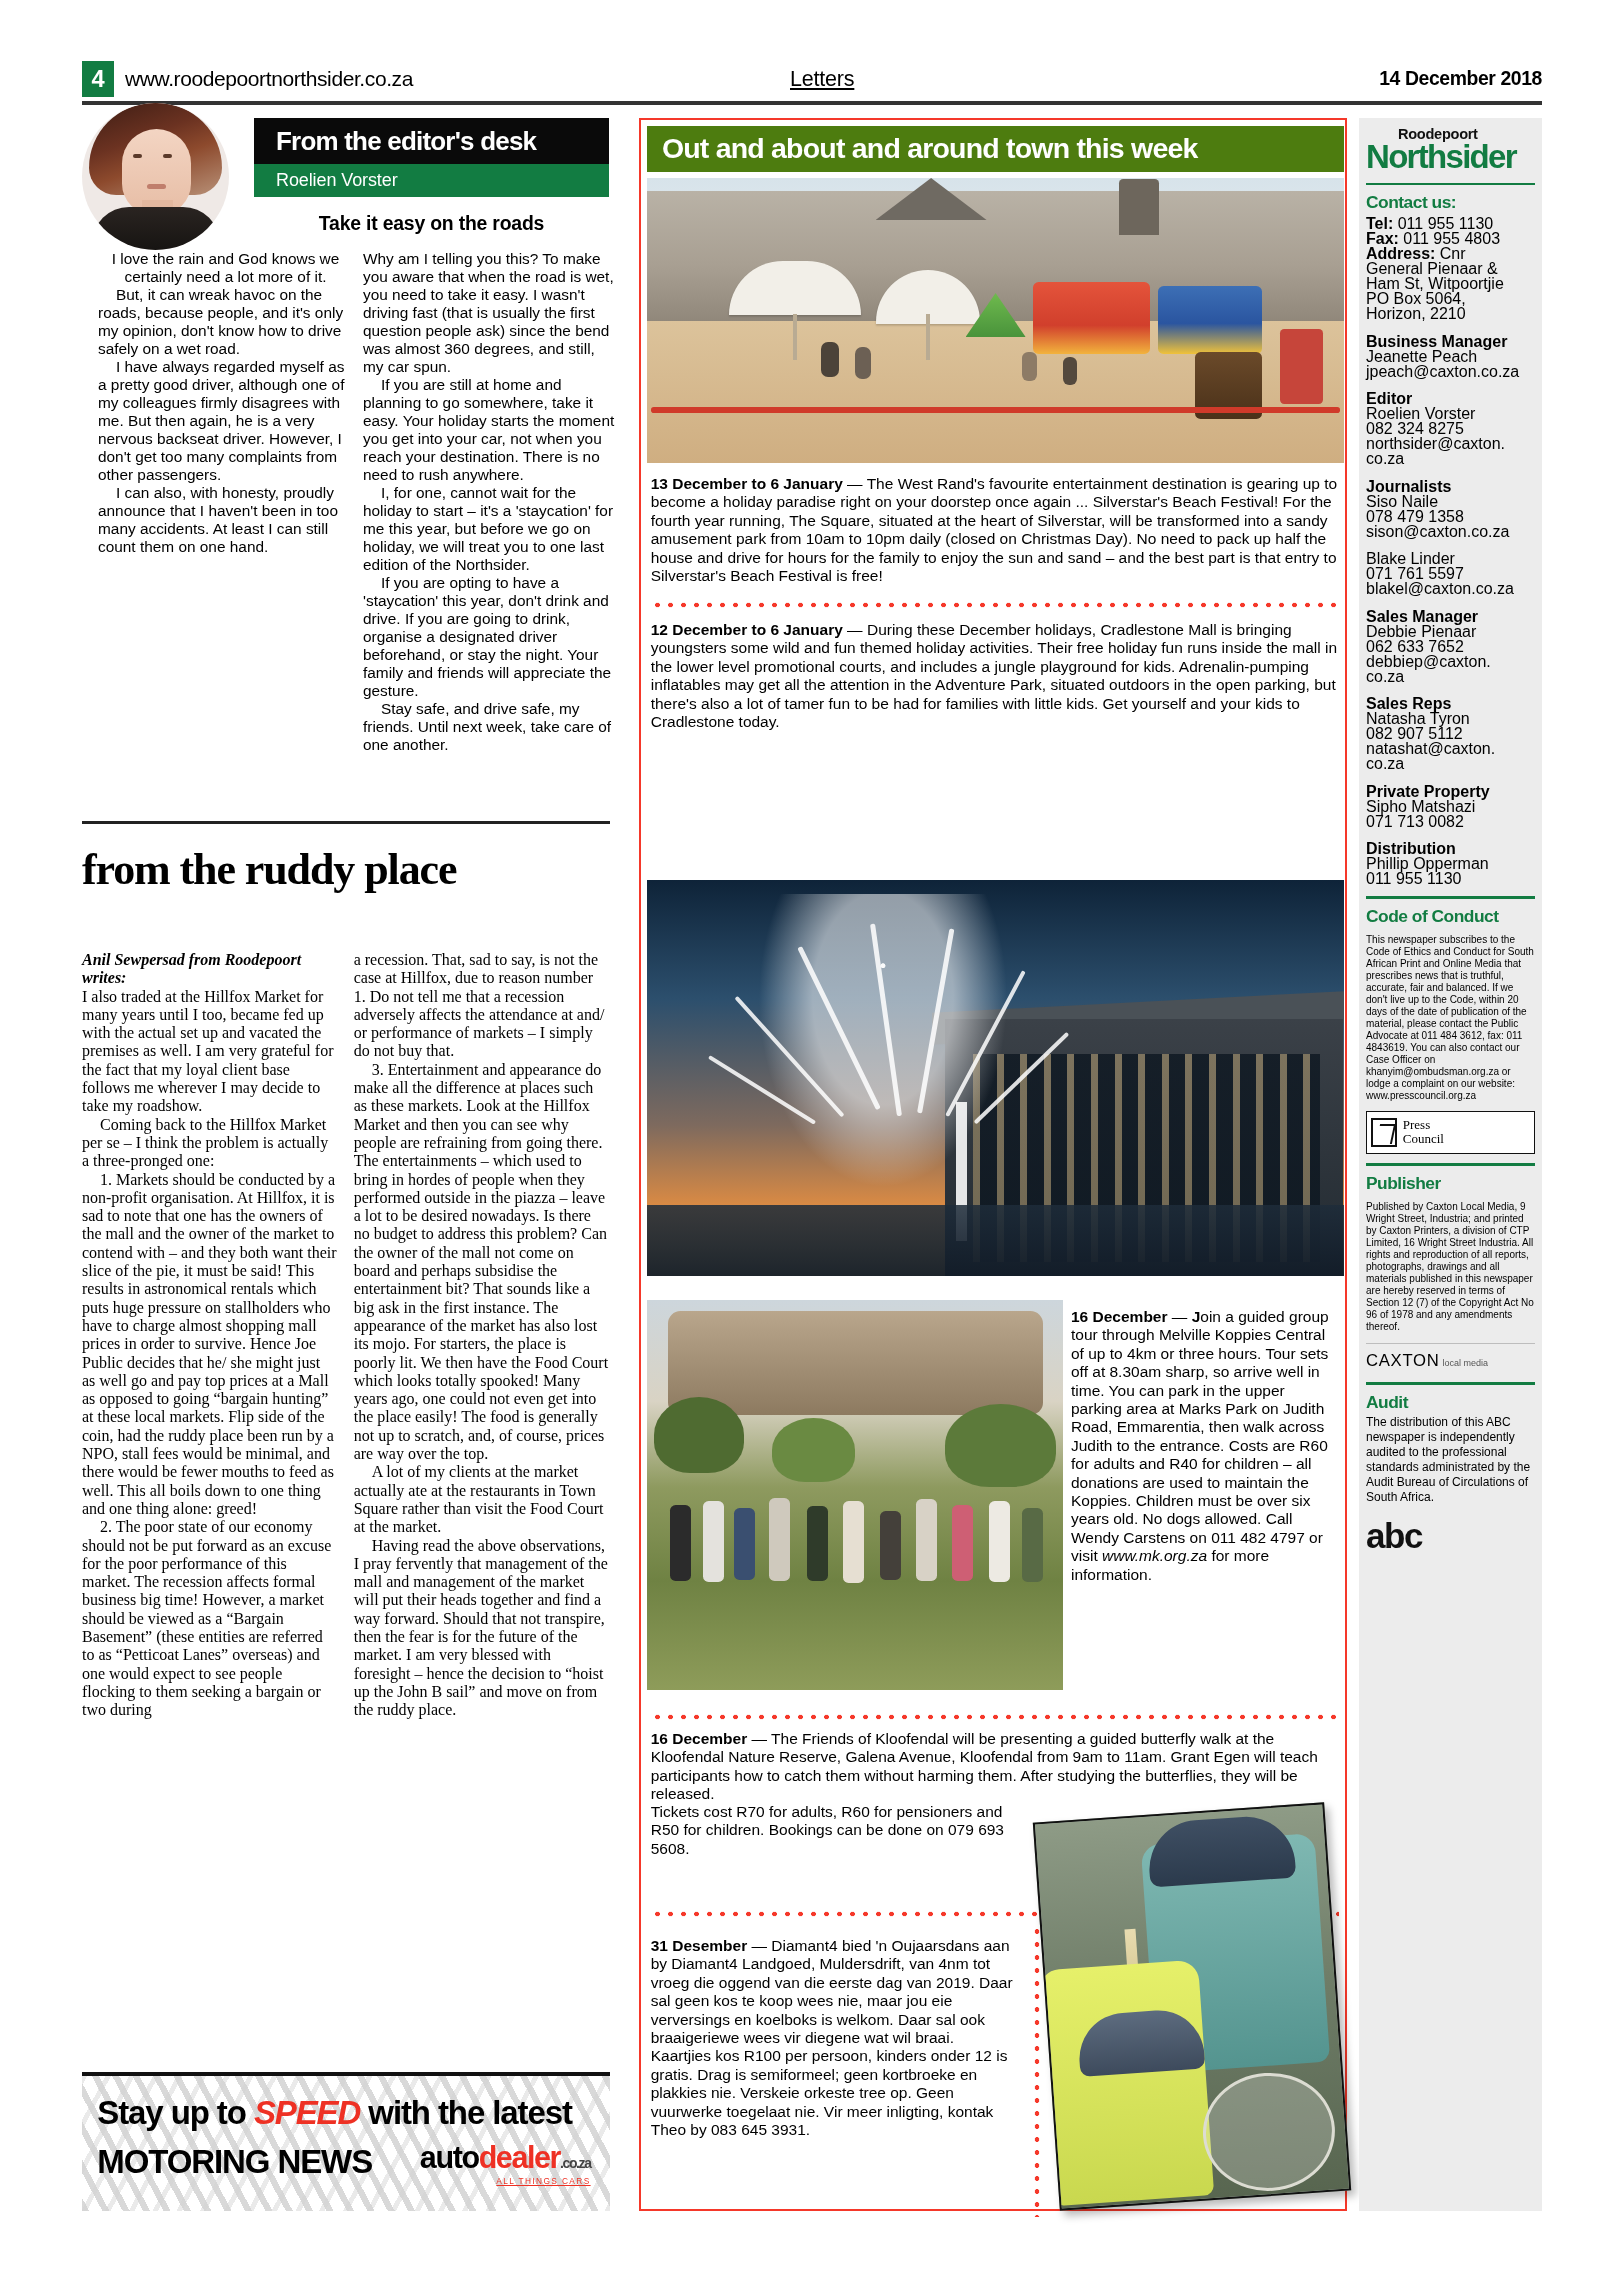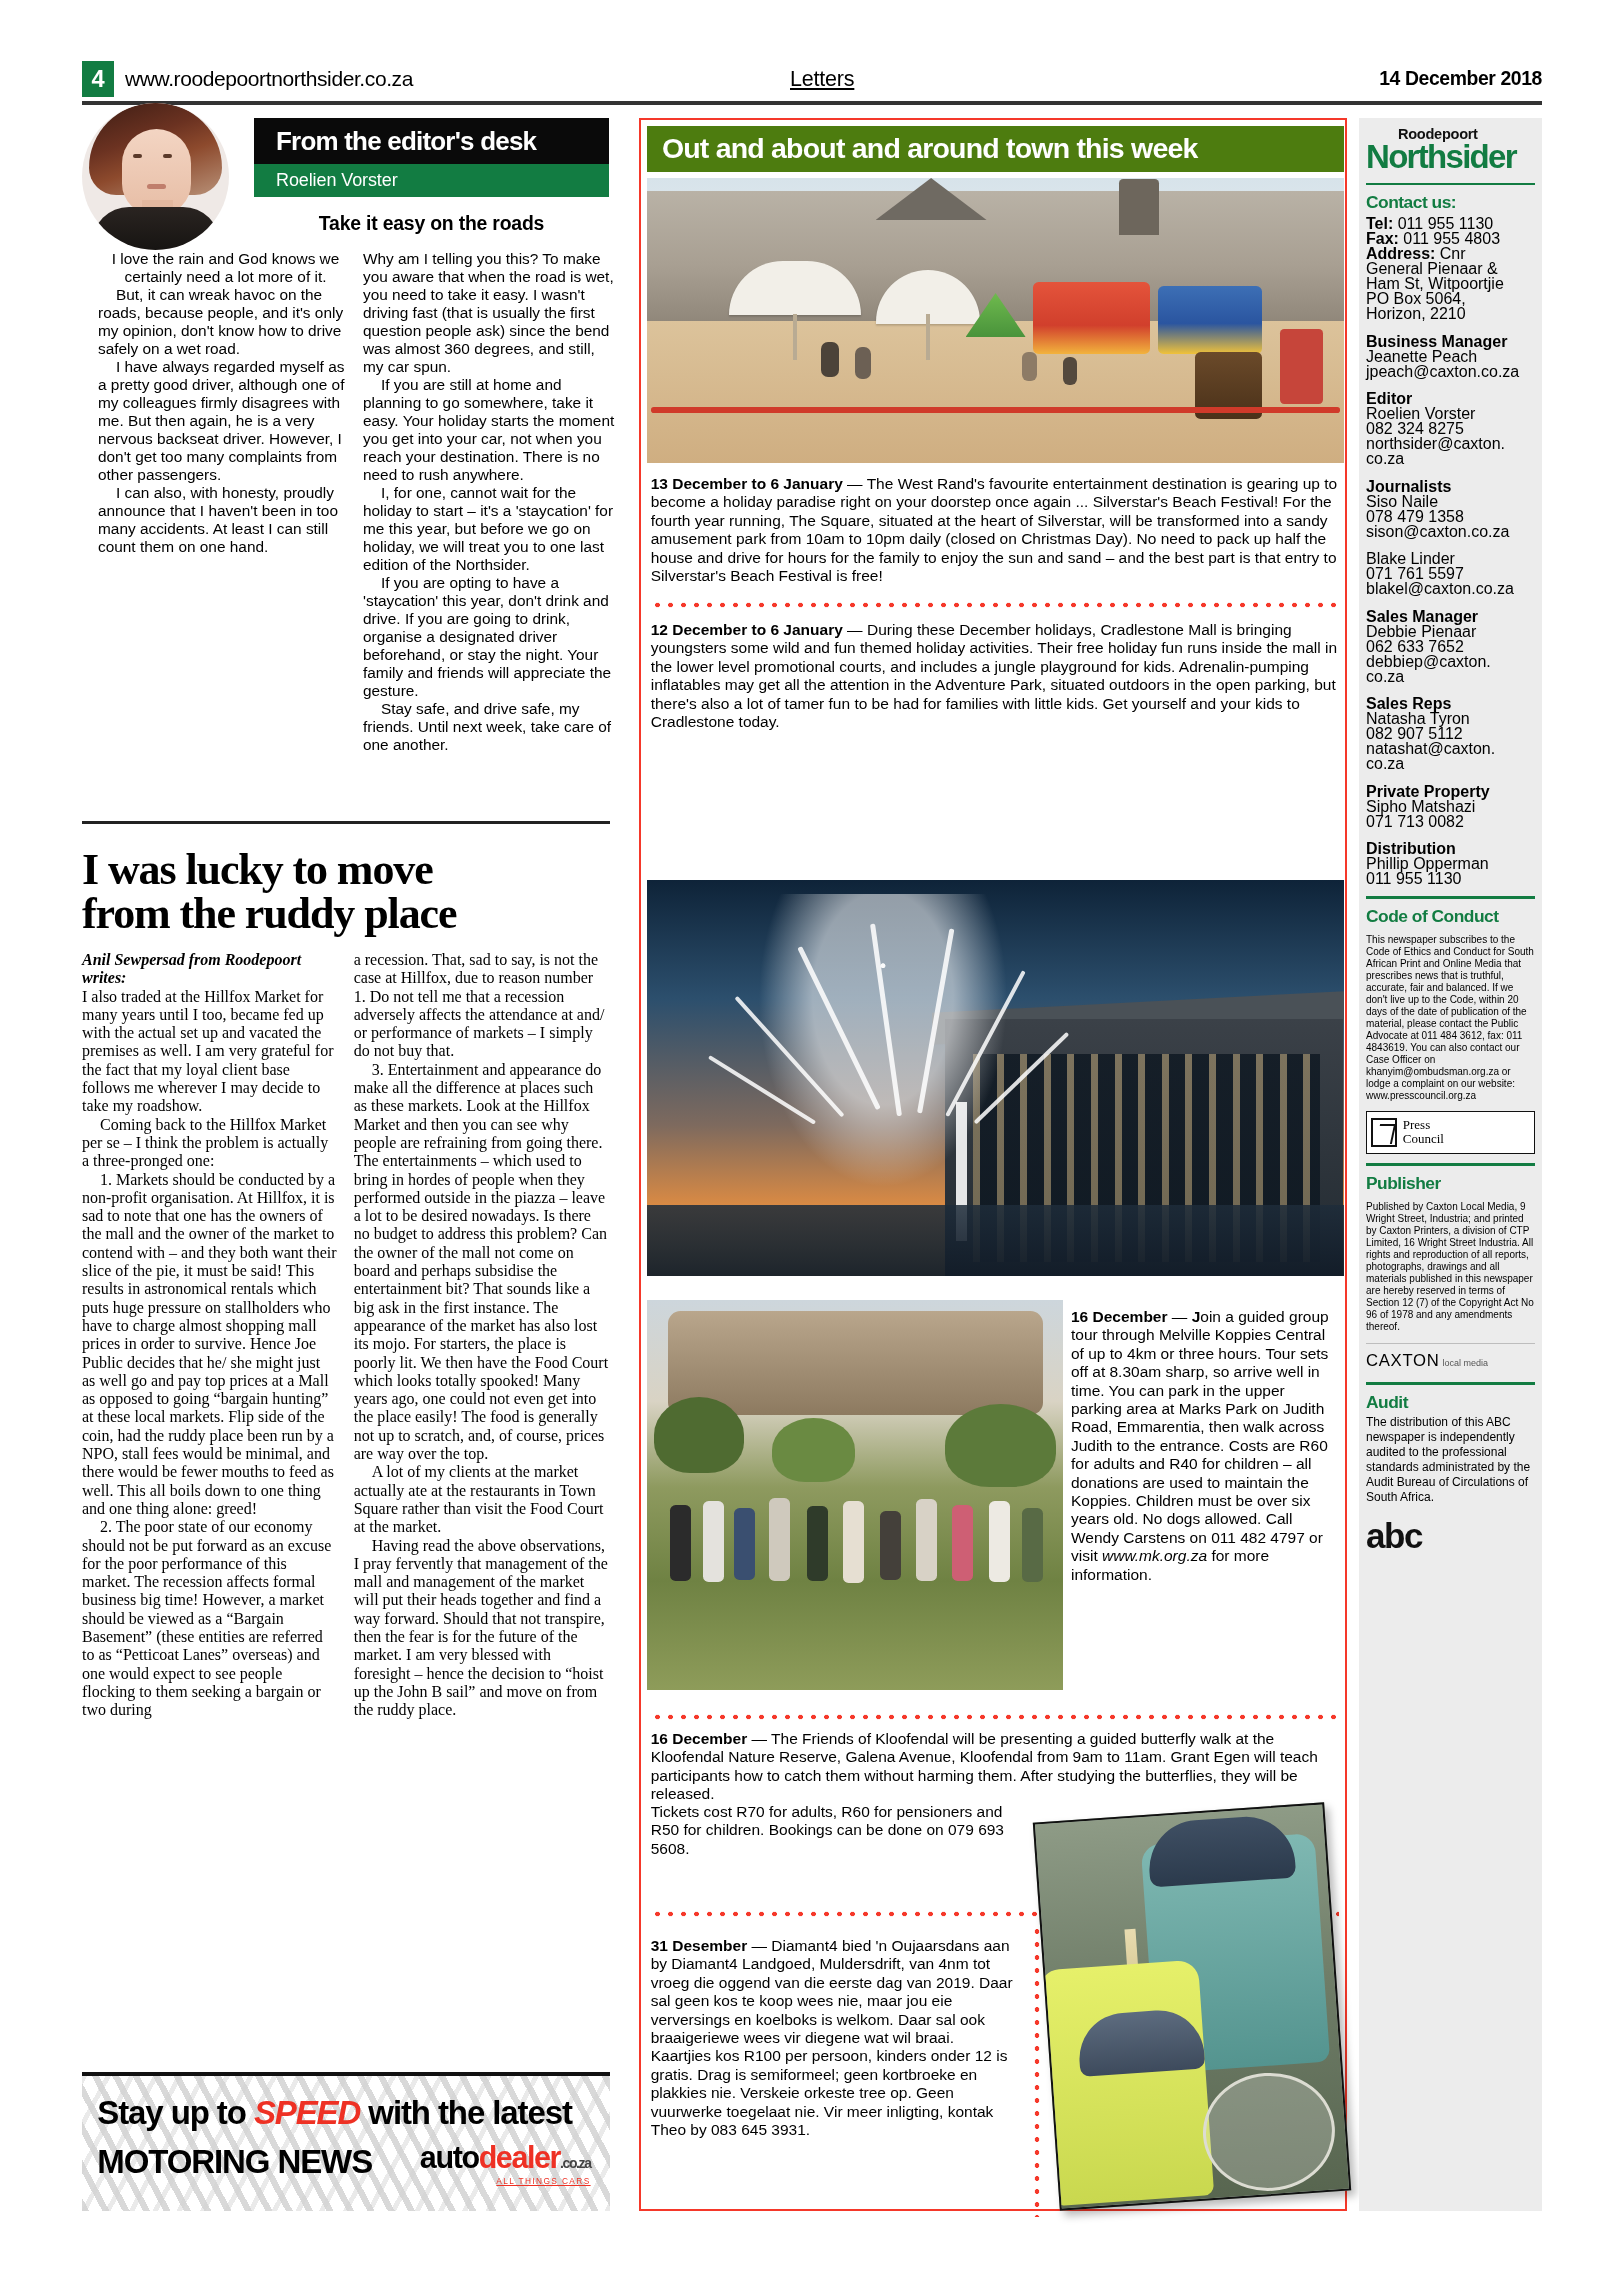--- a/index.html
+++ b/index.html
@@ -339,21 +339,20 @@
         <p>If you are still at home and planning to go somewhere, take it easy. Your holiday starts the moment you get into your car, not when you reach your destination. There is no need to rush anywhere.</p>
         <p>I, for one, cannot wait for the holiday to start – it's a 'staycation' for me this year, but before we go on holiday, we will treat you to one last edition of the Northsider.</p>
         <p>If you are opting to have a 'staycation' this year, don't drink and drive. If you are going to drink, organise a designated driver beforehand, or stay the night. Your family and friends will appreciate the gesture.</p>
         <p>Stay safe, and drive safe, my friends. Until next week, take care of one another.</p>
       </div>
     </div>
 
     <div class="ed-rule"></div>
 
     <div class="letters-head">
-      <div>I was lucky to move</div>
       <div>from the ruddy place</div>
     </div>
 
     <div class="letter-body">
       <div class="letter-col">
         <p class="first">
           <span class="byline">Anil Sewpersad from Roodepoort writes:</span>
         </p>
         <p class="first">I also traded at the Hillfox Market for many years until I too, became fed up with the actual set up and vacated the premises as well. I am very grateful for the fact that my loyal client base follows me wherever I may decide to take my roadshow.</p>
         <p>Coming back to the Hillfox Market per se – I think the problem is actually a three-pronged one:</p>

